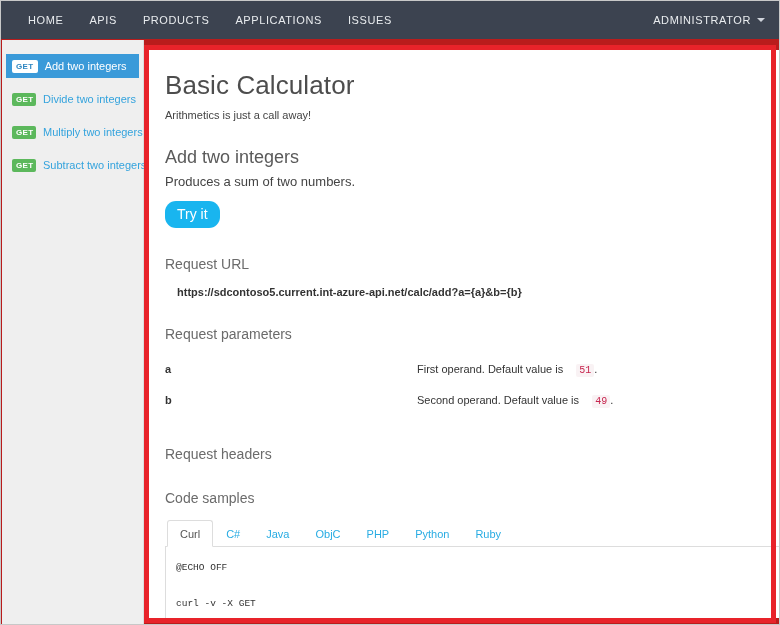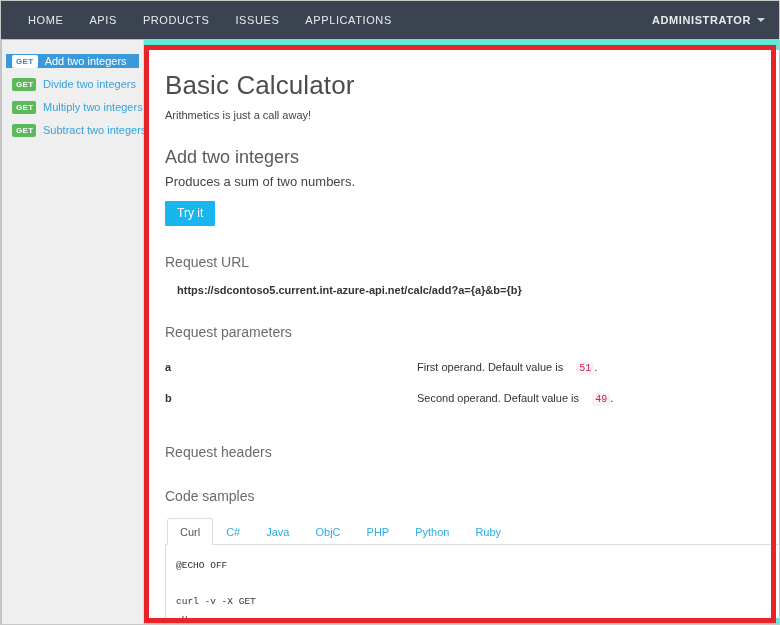--- a/index.html
+++ b/index.html
@@ -7,21 +7,21 @@
     margin: 0; padding: 0;
     width: 780px; height: 625px;
     background: #ffffff;
     font-family: "Liberation Sans", sans-serif;
     overflow: hidden;
   }
 
   #page {
     position: relative;
     width: 780px; height: 625px;
-    background: #5eead4;
+    background: #b91c1c;
     border: 1px solid #c8c8c8;
     overflow: hidden;
   }
 
   
   .topnav {
     position: absolute; left: 0; top: 0;
     width: 780px; height: 38px;
     background: #3c4350;
     display: flex; align-items: center;
@@ -39,21 +39,20 @@
   .nav-right {
     margin-left: auto;
     display: flex; align-items: center;
     padding-right: 16px;
   }
   .nav-user {
     color: #e9ecef;
     font-size: 11px;
     letter-spacing: .6px;
     cursor: pointer;
-    font-weight: bold;
   }
   .caret {
     display: inline-block;
     margin-left: 6px;
     width: 0; height: 0;
     border-left: 4px solid transparent;
     border-right: 4px solid transparent;
     border-top: 4px solid #cfd4db;
     vertical-align: middle;
   }
@@ -62,21 +61,21 @@
   .sidebar {
     position: absolute; left: 1px; top: 39px;
     width: 142px; height: 585px;
     background: #efefef;
     border-right: 1px solid #dcdcdc;
     padding-top: 14px;
   }
   .side-item {
     display: flex;
     align-items: center;
-    height: 14px;
+    height: 24px;
     margin: 0 4px 9px 4px;
     padding: 0 6px;
     cursor: pointer;
   }
   .side-item.active { background: #3a9ad9; }
   .badge {
     display: inline-block;
     font-size: 8px;
     font-weight: bold;
     letter-spacing: .4px;
@@ -138,24 +137,24 @@
   }
   .op-desc {
     font-size: 13px;
     color: #444444;
     margin: 0 0 12px 0;
   }
   .tryit {
     display: inline-block;
     background: #19b5ef;
     color: #ffffff;
-    font-size: 12px;
+    font-size: 14px;
     padding: 5px 12px 6px 12px;
     border: none;
-    border-radius: 1px;
+    border-radius: 11px;
     cursor: pointer;
     font-family: "Liberation Sans", sans-serif;
   }
 
   h3.section {
     font-size: 14px;
     font-weight: 300;
     color: #6b6b6b;
     margin: 28px 0 14px 0;
   }
@@ -244,22 +243,22 @@
 </head>
 <body>
 
 <div id="page">
 
   <div class="topnav">
     <div class="nav-left">
       <div class="nav-item">HOME</div>
       <div class="nav-item">APIS</div>
       <div class="nav-item">PRODUCTS</div>
+      <div class="nav-item">APPLICATIONS</div>
       <div class="nav-item">ISSUES</div>
-      <div class="nav-item">APPLICATIONS</div>
     </div>
     <div class="nav-right">
       <span class="nav-user">ADMINISTRATOR</span>
       <span class="caret"></span>
     </div>
   </div>
 
   <div class="sidebar">
     <div class="side-item active">
       <span class="badge">GET</span>

